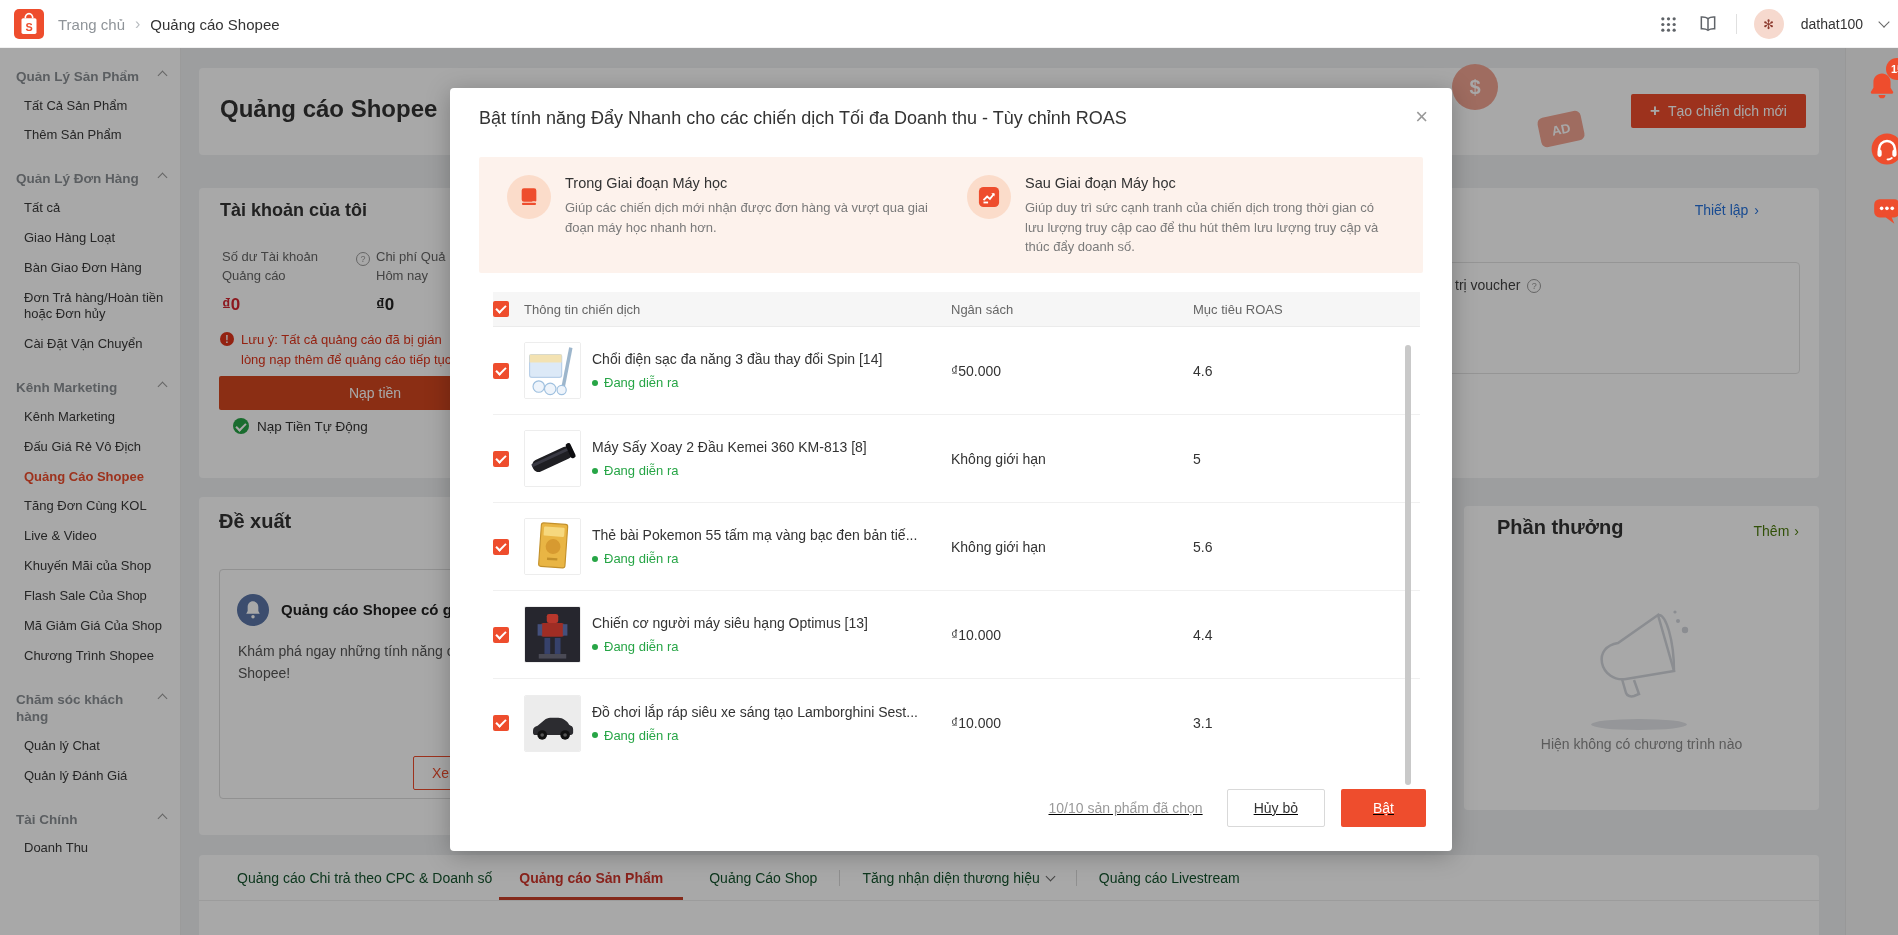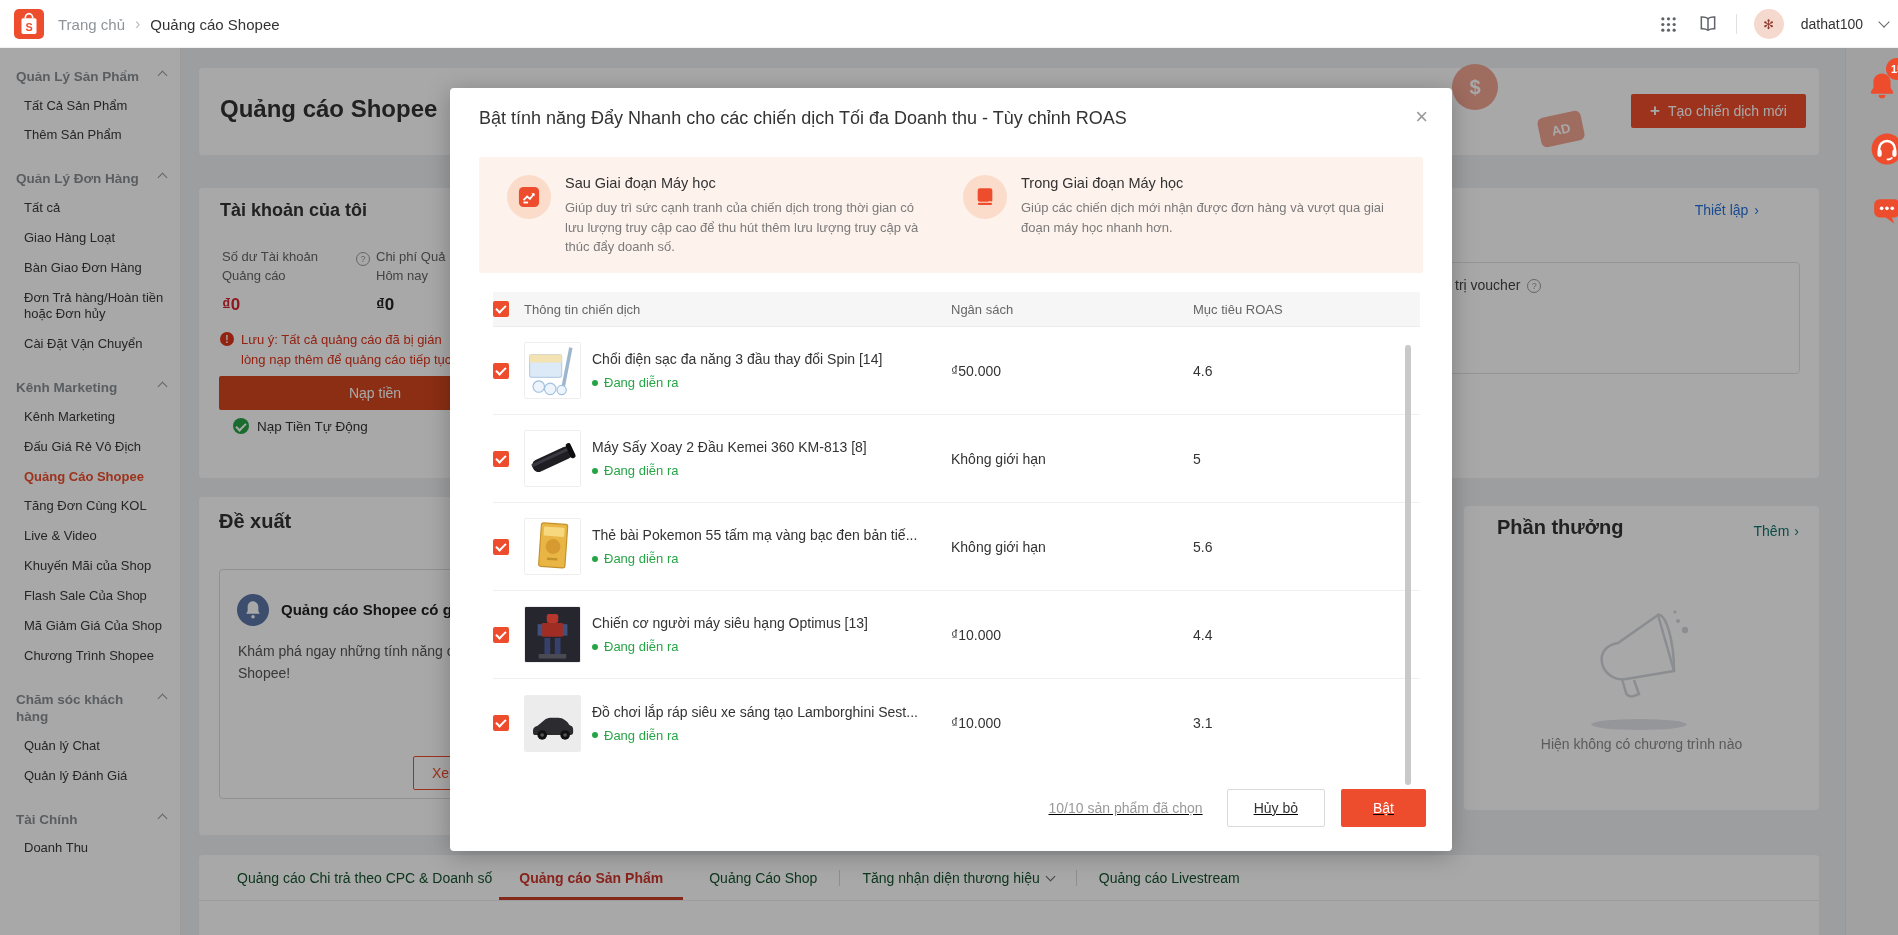--- a/index.html
+++ b/index.html
@@ -61,21 +61,21 @@
   .sug-card { left:18px; top:449px; width:1241px; height:338px; }
   .sug-title { position:absolute; left:20px; top:13px; font-size:20px; font-weight:bold; color:#333; }
   .sug-box { position:absolute; left:20px; top:72px; width:1200px; height:230px; border:1px solid #dcdcdc; border-radius:4px; }
   .sug-bell { position:absolute; left:17px; top:24px; width:32px; height:32px; }
   .sug-box-title { position:absolute; left:61px; top:31px; font-size:15px; font-weight:bold; color:#222; }
   .sug-body { position:absolute; left:18px; top:70px; font-size:14px; color:#555; line-height:1.6; }
   .view-btn { position:absolute; left:193px; top:186px; width:120px; height:34px; border:1px solid #ee4d2d; color:#ee4d2d; border-radius:2px; font-size:14px; display:flex; align-items:center; padding-left:18px; background:#fff; cursor:pointer; }
 
   .rewards-card { left:1283px; top:458px; width:355px; height:304px; }
   .rw-title { position:absolute; left:33px; top:10px; font-size:20px; font-weight:bold; color:#333; }
-  .rw-more { position:absolute; right:20px; top:17px; font-size:14px; color:#0f766e; cursor:pointer; display:flex; gap:5px; align-items:center; }
+  .rw-more { position:absolute; right:20px; top:17px; font-size:14px; color:#4d7c0f; cursor:pointer; display:flex; gap:5px; align-items:center; }
   .rw-mega { position:absolute; left:122px; top:95px; }
   .rw-shadow { position:absolute; left:127px; top:213px; width:96px; height:11px; border-radius:50%; background:#e2e4e8; }
   .rw-empty { position:absolute; left:0; right:0; top:230px; text-align:center; font-size:14px; color:#8a8a8a; }
 
   .tabs-bar { left:18px; top:807px; width:1620px; height:128px; background:#fff; border-radius:4px 4px 0 0; }
   .tabs-row { display:flex; align-items:center; height:46px; padding-left:38px; border-bottom:1px solid #ededed; }
   .tab { font-size:14px; color:#14532d; white-space:nowrap; cursor:pointer; position:relative; display:flex; align-items:center; gap:7px; }
   .tab.active { color:#d0362c; font-weight:bold; }
   .tab.active::after { content:""; position:absolute; left:-20px; right:-20px; bottom:-14px; height:3px; background:#c8402a; }
   .tab-caret { width:7px; height:7px; border-right:1.3px solid #666; border-top:1.3px solid #666; transform:rotate(135deg); margin-top:-3px; }
@@ -340,44 +340,44 @@
           <circle cx="20" cy="13.5" r="1.7" fill="#fff"></circle>
         </svg>
     </div>
   </div>
 
   <div class="modal">
     <div class="m-title">Bật tính năng Đẩy Nhanh cho các chiến dịch Tối đa Doanh thu - Tùy chỉnh ROAS</div>
     <span class="m-close">×</span>
 
     <div class="banner">
+      <div class="phase phase1">
+        <span class="ph-icon">
+          <svg width="22" height="22" viewBox="0 0 24 24">
+              <path fill="#ee4d2d" d="M6.5 2.5h11A2.5 2.5 0 0 1 20 5v11.2c0 .5-.5.8-1 .7-1.3-.4-2.7-.3-4 .3H6.5A2.5 2.5 0 0 1 4 14.7V5a2.5 2.5 0 0 1 2.5-2.5z"></path>
+              <path d="M5.5 19.5h13" stroke="#ee4d2d" stroke-width="2.4" fill="none" stroke-linecap="round"></path>
+            </svg>
+        </span>
+        <div>
+          <div class="ph-title">Trong Giai đoạn Máy học</div>
+          <div class="ph-desc">Giúp các chiến dịch mới nhận được đơn hàng và vượt qua giai đoạn máy học nhanh hơn.</div>
+        </div>
+      </div>
       <div class="phase phase2">
         <span class="ph-icon">
           <svg width="22" height="22" viewBox="0 0 24 24">
               <rect x="1" y="1" width="22" height="22" rx="5" fill="#ee4d2d"></rect>
               <polyline points="6,15.5 10,11.5 13,14 17.5,8.5" fill="none" stroke="#fff" stroke-width="2"></polyline>
               <path d="M14.5 8h3.5v3.5z" fill="#fff"></path>
               <path d="M6 18h5" stroke="#fff" stroke-width="2"></path>
             </svg>
         </span>
         <div>
           <div class="ph-title">Sau Giai đoạn Máy học</div>
           <div class="ph-desc">Giúp duy trì sức cạnh tranh của chiến dịch trong thời gian có lưu lượng truy cập cao để thu hút thêm lưu lượng truy cập và thúc đẩy doanh số.</div>
-        </div>
-      </div>
-      <div class="phase phase1">
-        <span class="ph-icon">
-          <svg width="22" height="22" viewBox="0 0 24 24">
-              <path fill="#ee4d2d" d="M6.5 2.5h11A2.5 2.5 0 0 1 20 5v11.2c0 .5-.5.8-1 .7-1.3-.4-2.7-.3-4 .3H6.5A2.5 2.5 0 0 1 4 14.7V5a2.5 2.5 0 0 1 2.5-2.5z"></path>
-              <path d="M5.5 19.5h13" stroke="#ee4d2d" stroke-width="2.4" fill="none" stroke-linecap="round"></path>
-            </svg>
-        </span>
-        <div>
-          <div class="ph-title">Trong Giai đoạn Máy học</div>
-          <div class="ph-desc">Giúp các chiến dịch mới nhận được đơn hàng và vượt qua giai đoạn máy học nhanh hơn.</div>
         </div>
       </div>
     </div>
 
     <div class="mtable">
       <div class="mt-head">
         <span class="cb"></span>
         <span>Thông tin chiến dịch</span>
         <span>Ngân sách</span>
         <span>Mục tiêu ROAS</span>

